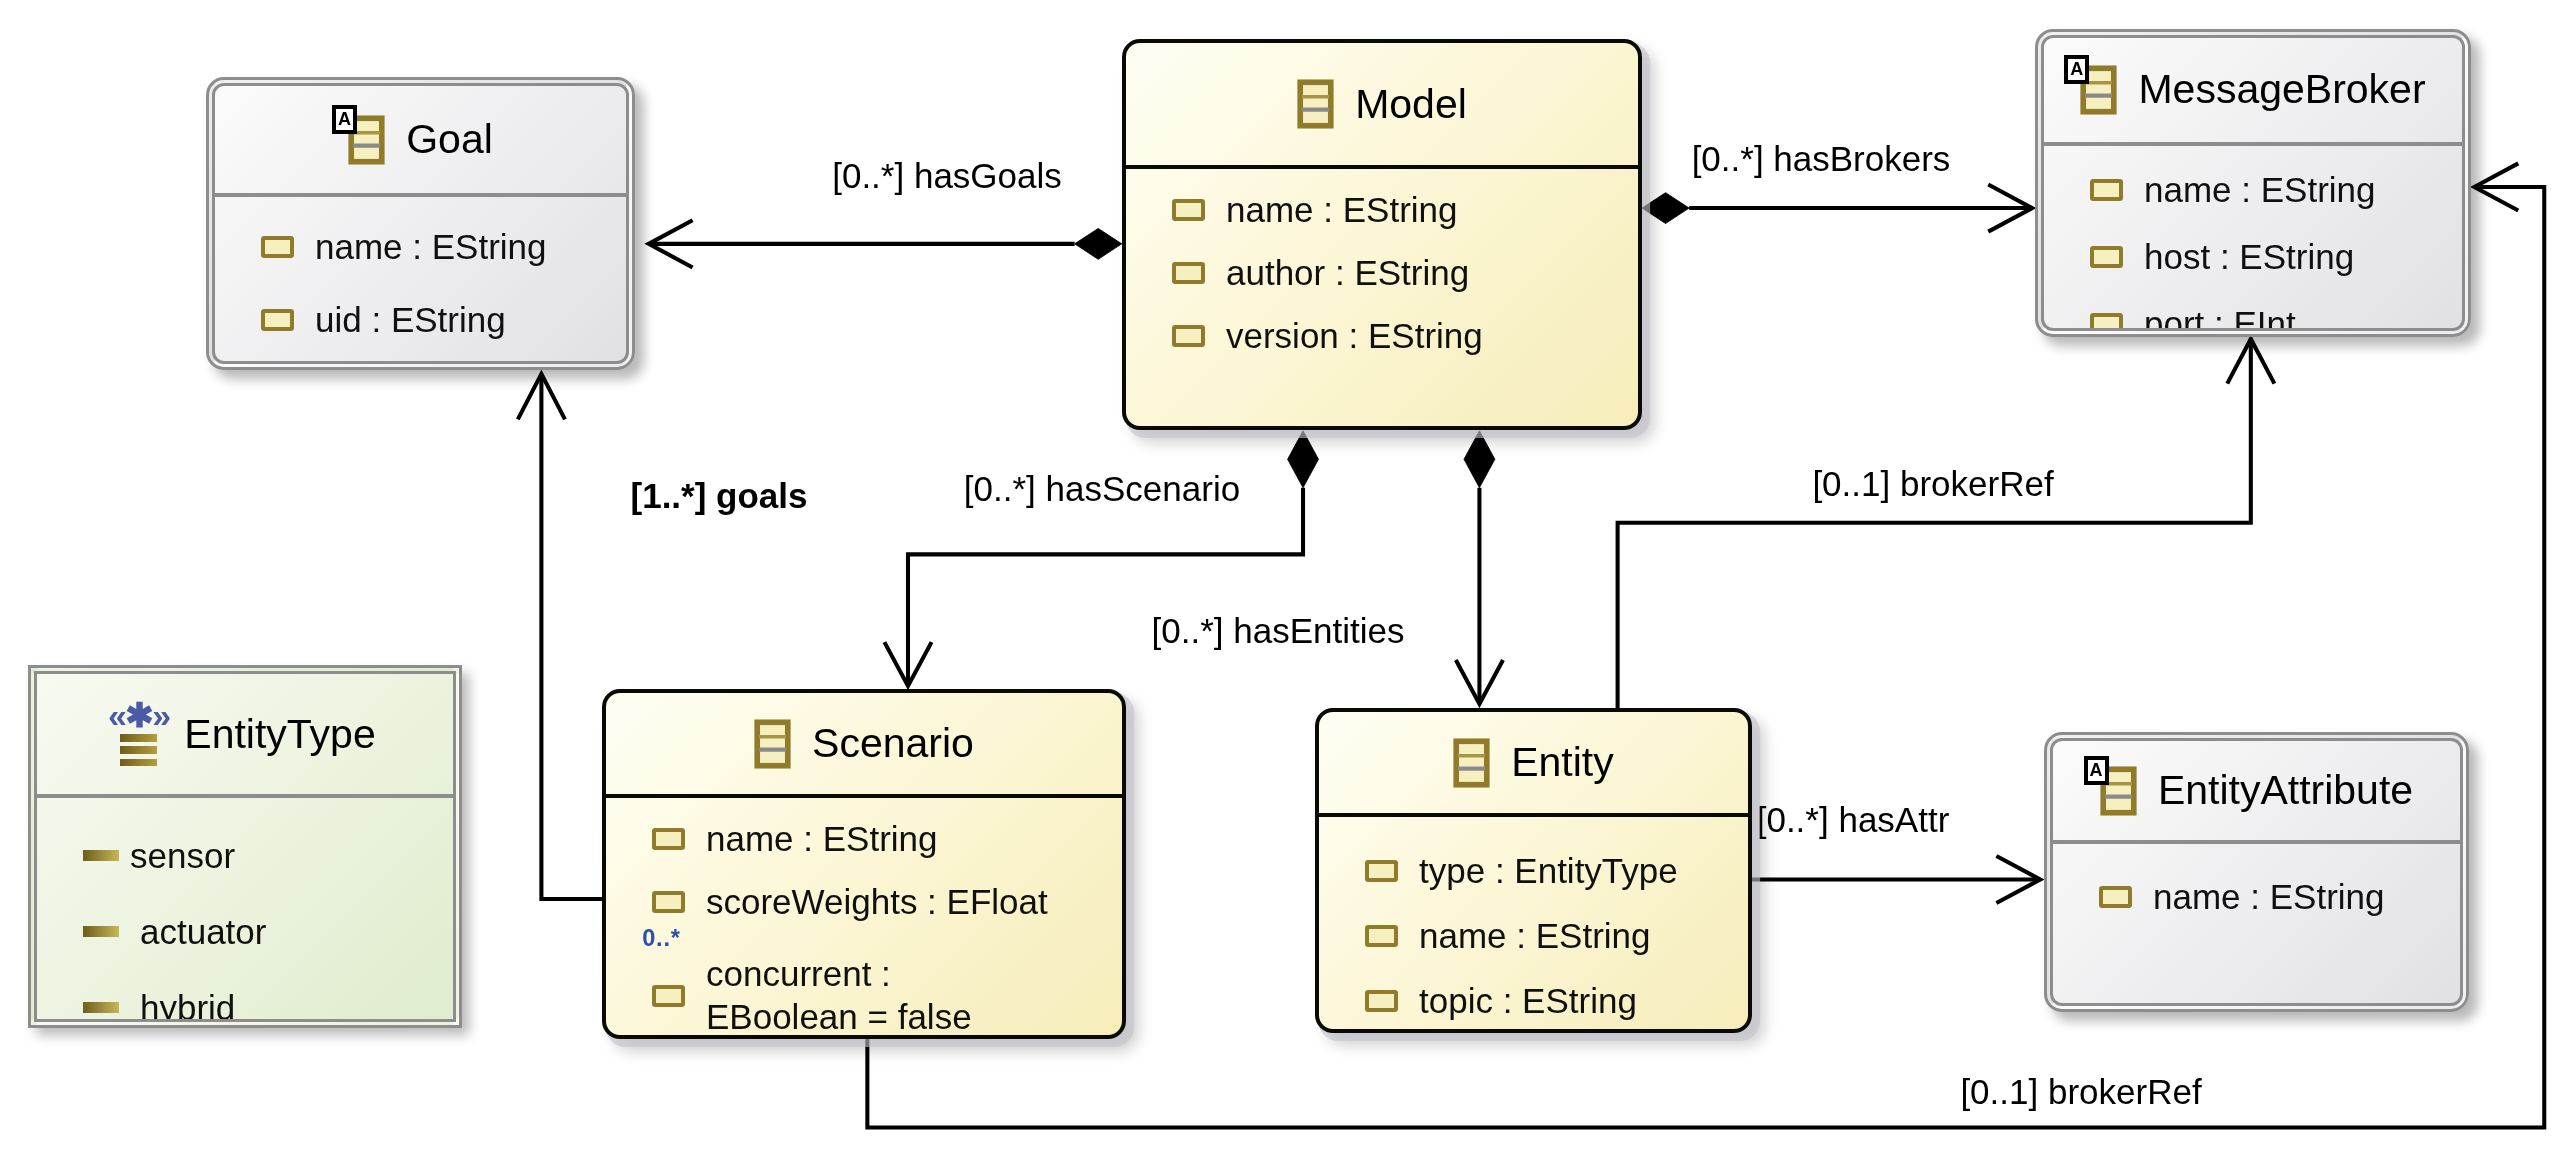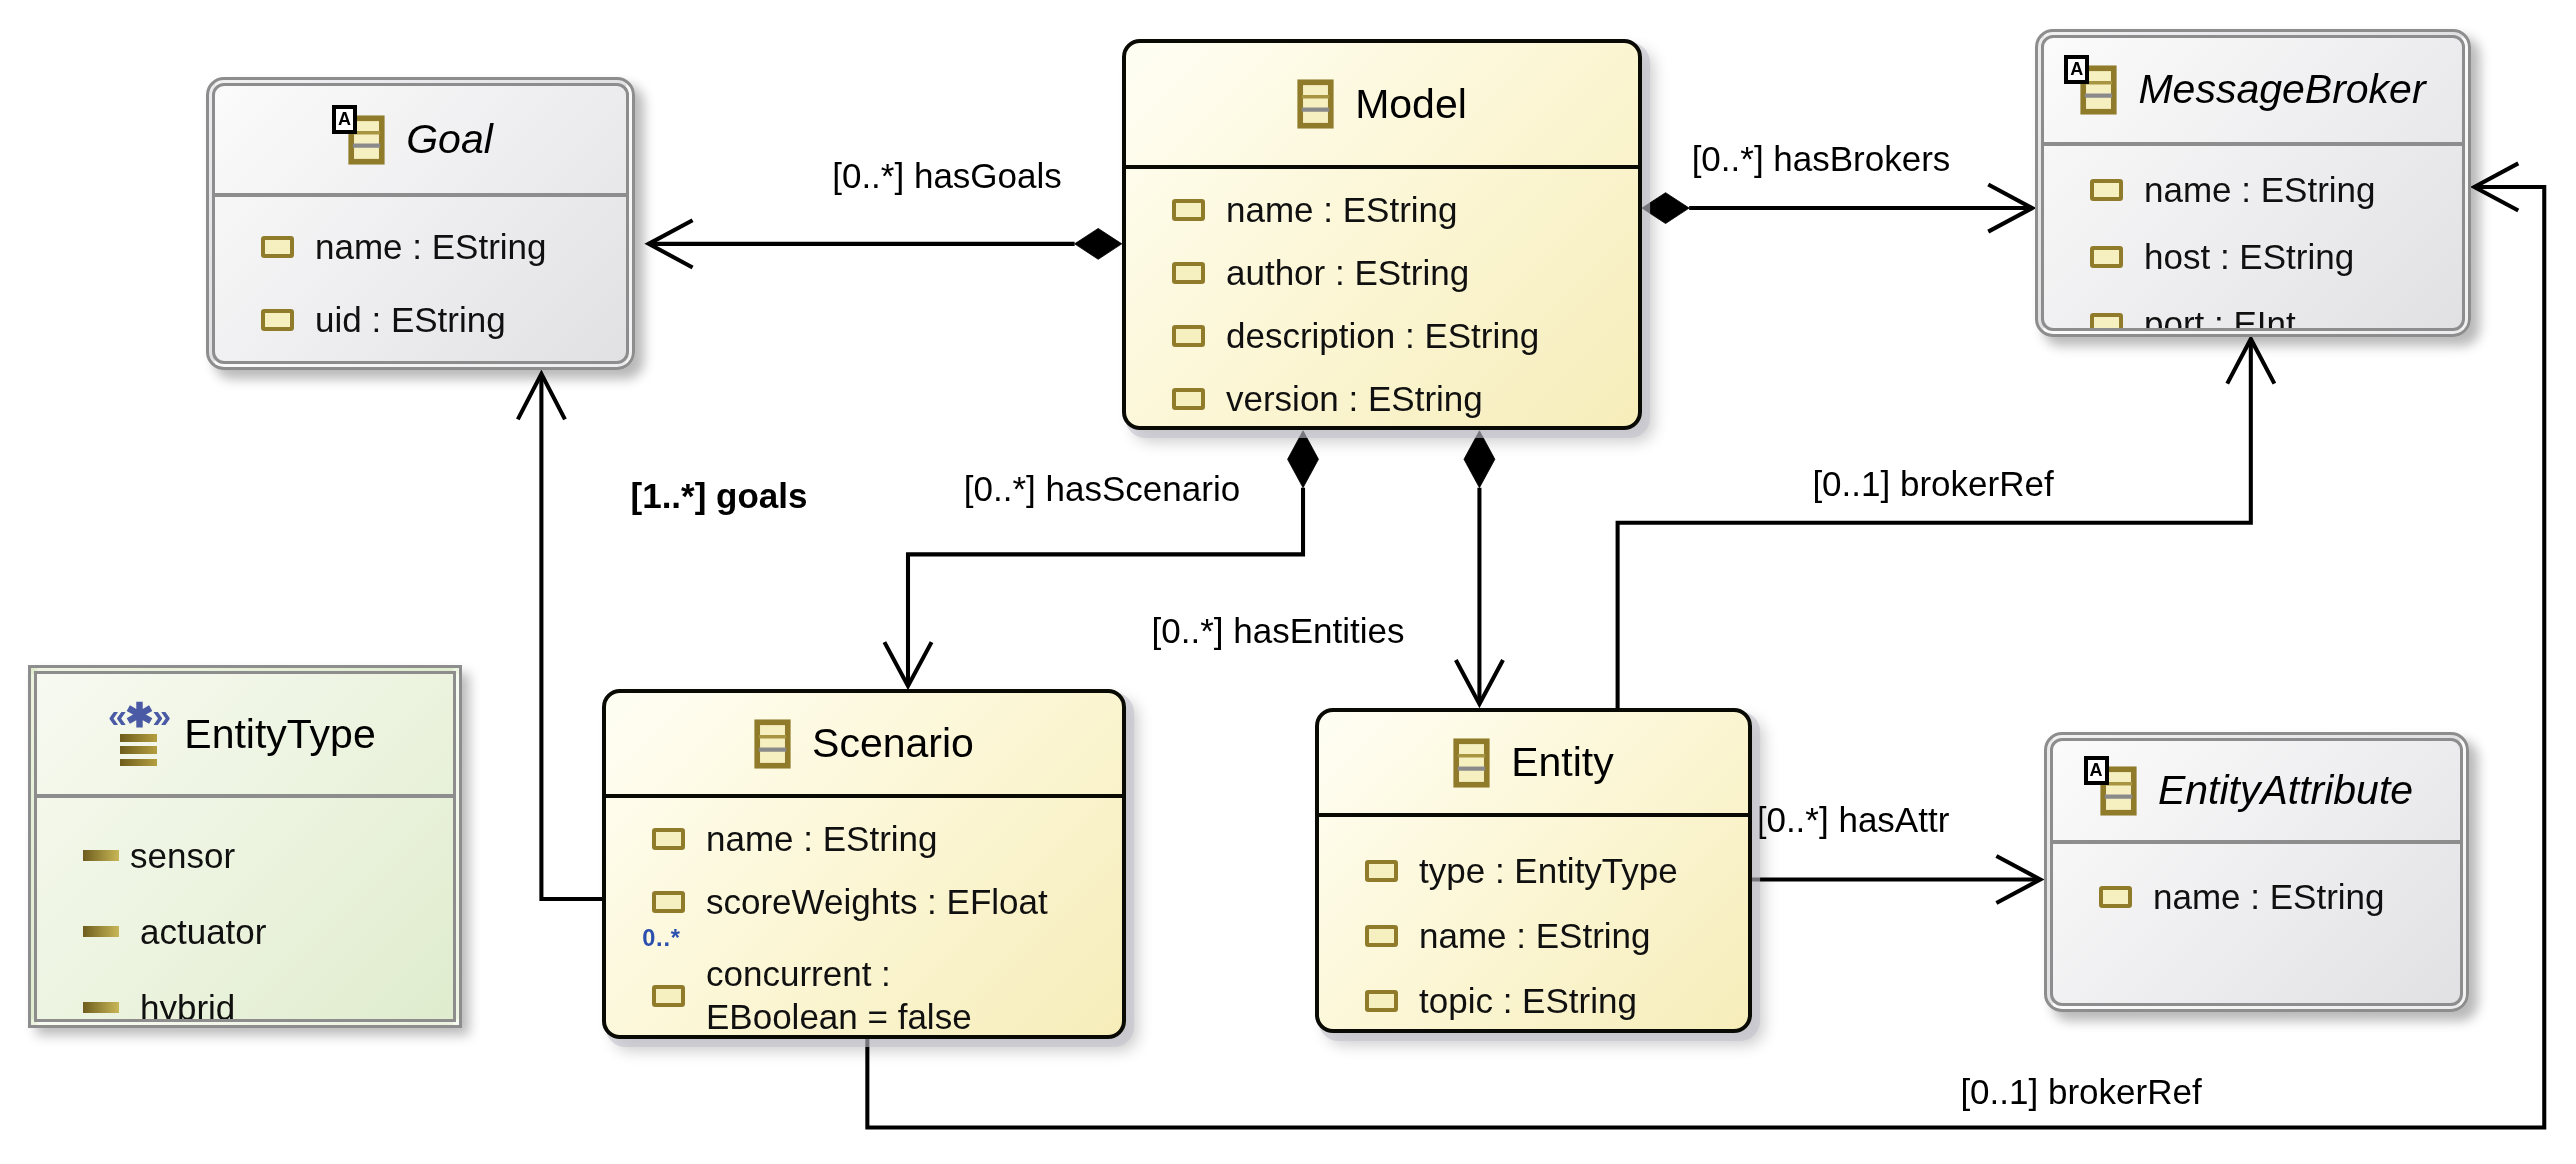--- a/index.html
+++ b/index.html
@@ -20,21 +20,21 @@
     box-shadow: 8.1px 8.1px 11.4px rgba(0,0,0,.28);
   }
   .greenc {
     background: linear-gradient(135deg, #f7faf1 0%, #eaf2dc 60%, #dfeccd 100%);
     border: 9px double #8d8d8d;
     box-shadow: 8.1px 8.1px 11.4px rgba(0,0,0,.28);
   }
 
   .title { display:flex; align-items:center; justify-content:center; gap:21px; flex:0 0 auto; }
   .title-text { font-size:41px; color:#000; }
-  .italic .title-text { font-style:italic; }
+  .italic .title-text { }
   .sep { height:4.1px; background:#8d8d8d; flex:0 0 auto; }
   .yellow .sep { background:#0a0a05; }
 
   .attrs { display:flex; flex-direction:column; padding:13px 8.1px 0 46px; }
   .attr { display:flex; align-items:center; gap:21px; height:73px; }
   .attr.two { height:124px; }
   .attr-lines { display:flex; flex-direction:column; gap:3px; }
   .attr-text { font-size:35px; color:#101010; white-space:nowrap; }
 
   .icon-attr { width:33px; height:22px; border:4.1px solid #8f7b2a; background:#f6efc0; border-radius:3.3px; flex:0 0 auto; }
@@ -159,24 +159,20 @@
     </div>
     <div class="sep"></div>
     <div class="attrs" style="padding-top:9.8px;">
       <div class="attr" style="height:63px;">
         <span class="icon-attr"></span>
         <span class="attr-text">name : EString</span>
       </div>
       <div class="attr" style="height:63px;">
         <span class="icon-attr"></span>
         <span class="attr-text">author : EString</span>
-      </div>
-      <div class="attr" style="height:63px;">
-        <span class="icon-attr"></span>
-        <span class="attr-text">description : EString</span>
       </div>
       <div class="attr" style="height:63px;">
         <span class="icon-attr"></span>
         <span class="attr-text">version : EString</span>
       </div>
     </div>
   </div>
 
   <div class="ebox grayc r20 italic" style="left:2035px; top:28.5px; width:436px; height:308px;">
     <div class="title" style="height:104px;">

